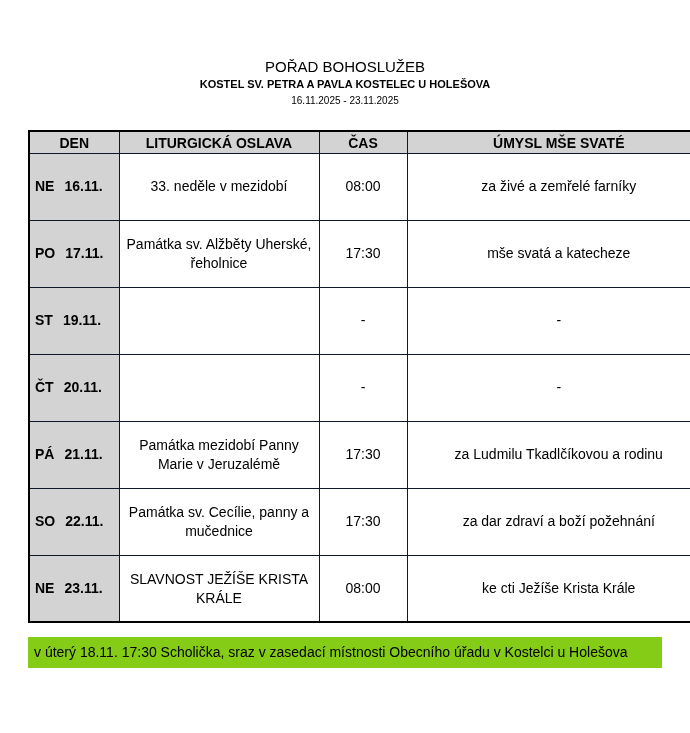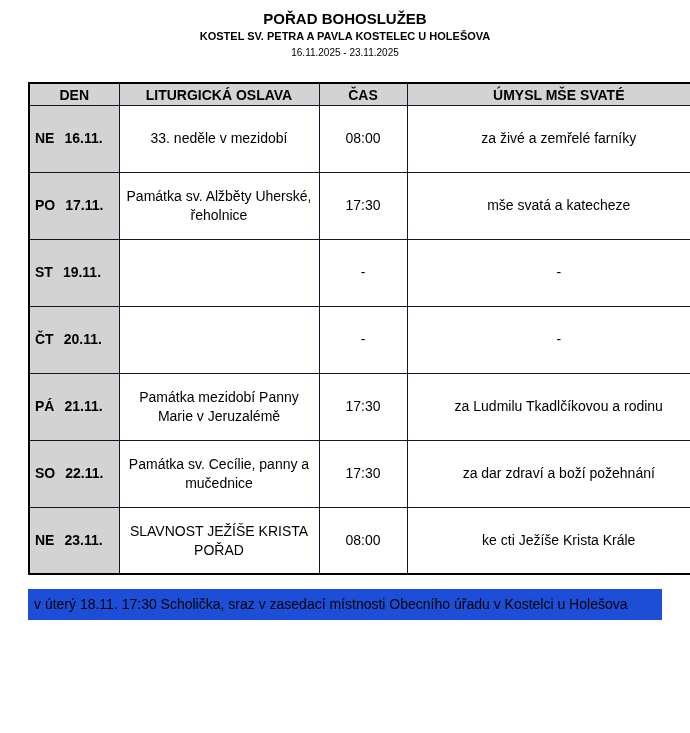--- a/index.html
+++ b/index.html
@@ -7,21 +7,21 @@
   body {
     width: 690px;
     height: 733px;
     background: #ffffff;
     font-family: "Liberation Sans", sans-serif;
     color: #000000;
   }
   .page { padding: 8px 28px 0 28px; }
 
   .doc-header { text-align: center; }
-  .doc-title    { font-size: 15px; font-weight: bold; line-height: 1.4; }
+  .doc-title    { font-size: 15px; font-weight: normal; line-height: 1.4; margin-top: 48px; }
   .doc-subtitle { font-size: 11px; font-weight: bold; line-height: 1.4; }
   .doc-daterange{ font-size: 10px; margin-top: 3px; }
 
   table.schedule {
     margin-top: 24px;
     border-collapse: collapse;
     width: 634px;
     table-layout: fixed;
     border: 2px solid #000000;
   }
@@ -50,21 +50,21 @@
   td.day-cell {
     background: #d3d3d3;
     font-weight: bold;
     text-align: left;
     padding-left: 5px;
   }
   td.day-cell .date { margin-left: 10px; }
 
   .footer-note {
     margin-top: 14px;
-    background: #1d4ed8;
+    background: #84cc16;
     width: 634px;
     font-size: 14px;
     padding: 5px 6px;
     line-height: 1.45;
   }
 </style>
 </head>
 <body>
 
 <div class="page">
@@ -116,21 +116,21 @@
         <td>za Ludmilu Tkadlčíkovou a rodinu</td>
       </tr>
       <tr>
         <td class="day-cell"><span class="abbr">SO</span><span class="date">22.11.</span></td>
         <td>Památka sv. Cecílie, panny a mučednice</td>
         <td>17:30</td>
         <td>za dar zdraví a boží požehnání</td>
       </tr>
       <tr>
         <td class="day-cell"><span class="abbr">NE</span><span class="date">23.11.</span></td>
-        <td>SLAVNOST JEŽÍŠE KRISTA POŘAD</td>
+        <td>SLAVNOST JEŽÍŠE KRISTA KRÁLE</td>
         <td>08:00</td>
         <td>ke cti Ježíše Krista Krále</td>
       </tr>
     </tbody>
   </table>
 
   <div class="footer-note">v úterý 18.11. 17:30 Scholička, sraz v zasedací místnosti Obecního úřadu v Kostelci u Holešova</div>
 
 </div>
 

